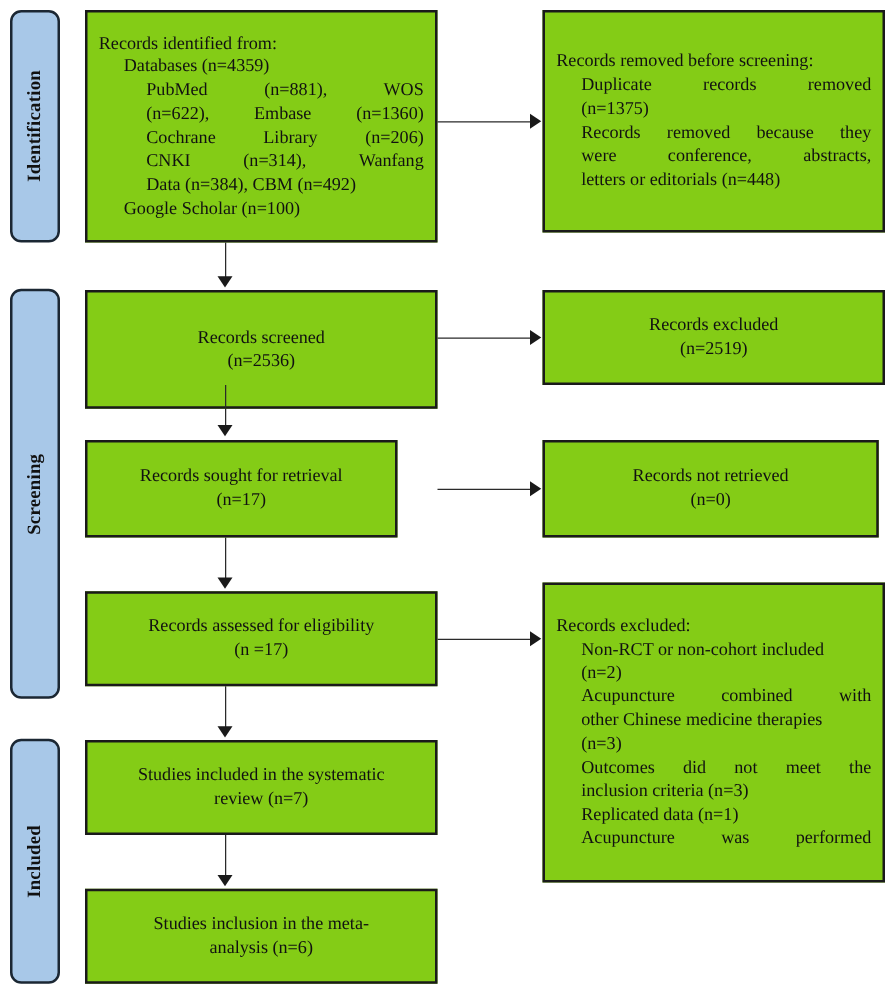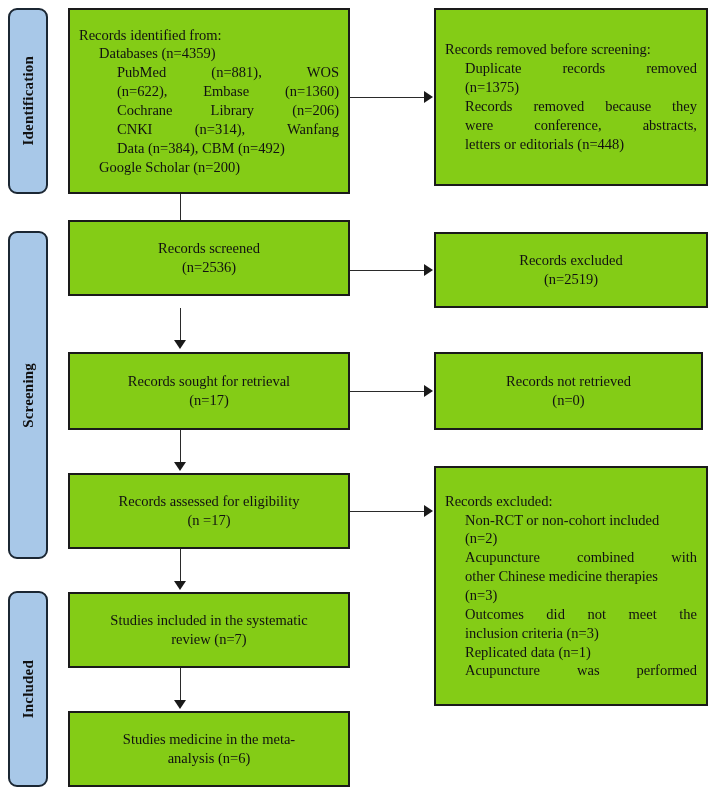--- a/index.html
+++ b/index.html
@@ -119,55 +119,55 @@
   </div>
 
   <div class="box justified" style="left:68px;top:8px;width:282px;height:186px;">
     <div class="plain">Records identified from:</div>
     <div class="plain ind1">Databases (n=4359)</div>
     <div class="just-line ind2">PubMed (n=881), WOS</div>
     <div class="just-line ind2">(n=622), Embase (n=1360)</div>
     <div class="just-line ind2">Cochrane Library (n=206)</div>
     <div class="just-line ind2">CNKI (n=314), Wanfang</div>
     <div class="last-line ind2">Data (n=384), CBM (n=492)</div>
-    <div class="plain ind1">Google Scholar (n=200)</div>
+    <div class="plain ind1">Google Scholar (n=100)</div>
   </div>
 
   <div class="box justified" style="left:434px;top:8px;width:274px;height:178px;">
     <div class="plain">Records removed before screening:</div>
     <div class="just-line ind1">Duplicate records removed</div>
     <div class="last-line ind1">(n=1375)</div>
     <div class="just-line ind1">Records removed because they</div>
     <div class="just-line ind1">were conference, abstracts,</div>
     <div class="last-line ind1">letters or editorials (n=448)</div>
   </div>
 
   <div class="hline" style="left:350px;top:97px;width:74px;"></div>
   <div class="arrow-right" style="left:424px;top:91px;"></div>
 
   <div class="vline" style="left:180px;top:194px;height:28px;"></div>
   <div class="arrow-down" style="left:174px;top:221px;"></div>
 
-  <div class="box centered" style="left:68px;top:220px;width:282px;height:76px;align-items:center;">
+  <div class="box centered" style="left:68px;top:232px;width:282px;height:95px;align-items:center;">
     <div>Records screened</div>
     <div>(n=2536)</div>
   </div>
 
   <div class="box centered" style="left:434px;top:232px;width:274px;height:76px;">
     <div>Records excluded</div>
     <div>(n=2519)</div>
   </div>
 
   <div class="hline" style="left:350px;top:270px;width:74px;"></div>
   <div class="arrow-right" style="left:424px;top:264px;"></div>
 
   <div class="vline" style="left:180px;top:308px;height:33px;"></div>
   <div class="arrow-down" style="left:174px;top:340px;"></div>
 
-  <div class="box centered" style="left:68px;top:352px;width:282px;height:78px;">
+  <div class="box centered" style="left:68px;top:352px;width:250px;height:78px;">
     <div>Records sought for retrieval</div>
     <div>(n=17)</div>
   </div>
 
   <div class="box centered" style="left:434px;top:352px;width:269px;height:78px;align-items:center;">
     <div>Records not retrieved</div>
     <div>(n=0)</div>
   </div>
 
   <div class="hline" style="left:350px;top:391px;width:74px;"></div>
@@ -202,17 +202,17 @@
 
   <div class="box centered" style="left:68px;top:592px;width:282px;height:76px;">
     <div>Studies included in the systematic</div>
     <div>review (n=7)</div>
   </div>
 
   <div class="vline" style="left:180px;top:668px;height:33px;"></div>
   <div class="arrow-down" style="left:174px;top:700px;"></div>
 
   <div class="box centered" style="left:68px;top:711px;width:282px;height:76px;">
-    <div>Studies medicine in the meta-</div>
+    <div>Studies inclusion in the meta-</div>
     <div>analysis (n=6)</div>
   </div>
 
 </div>
 
 </body></html>

